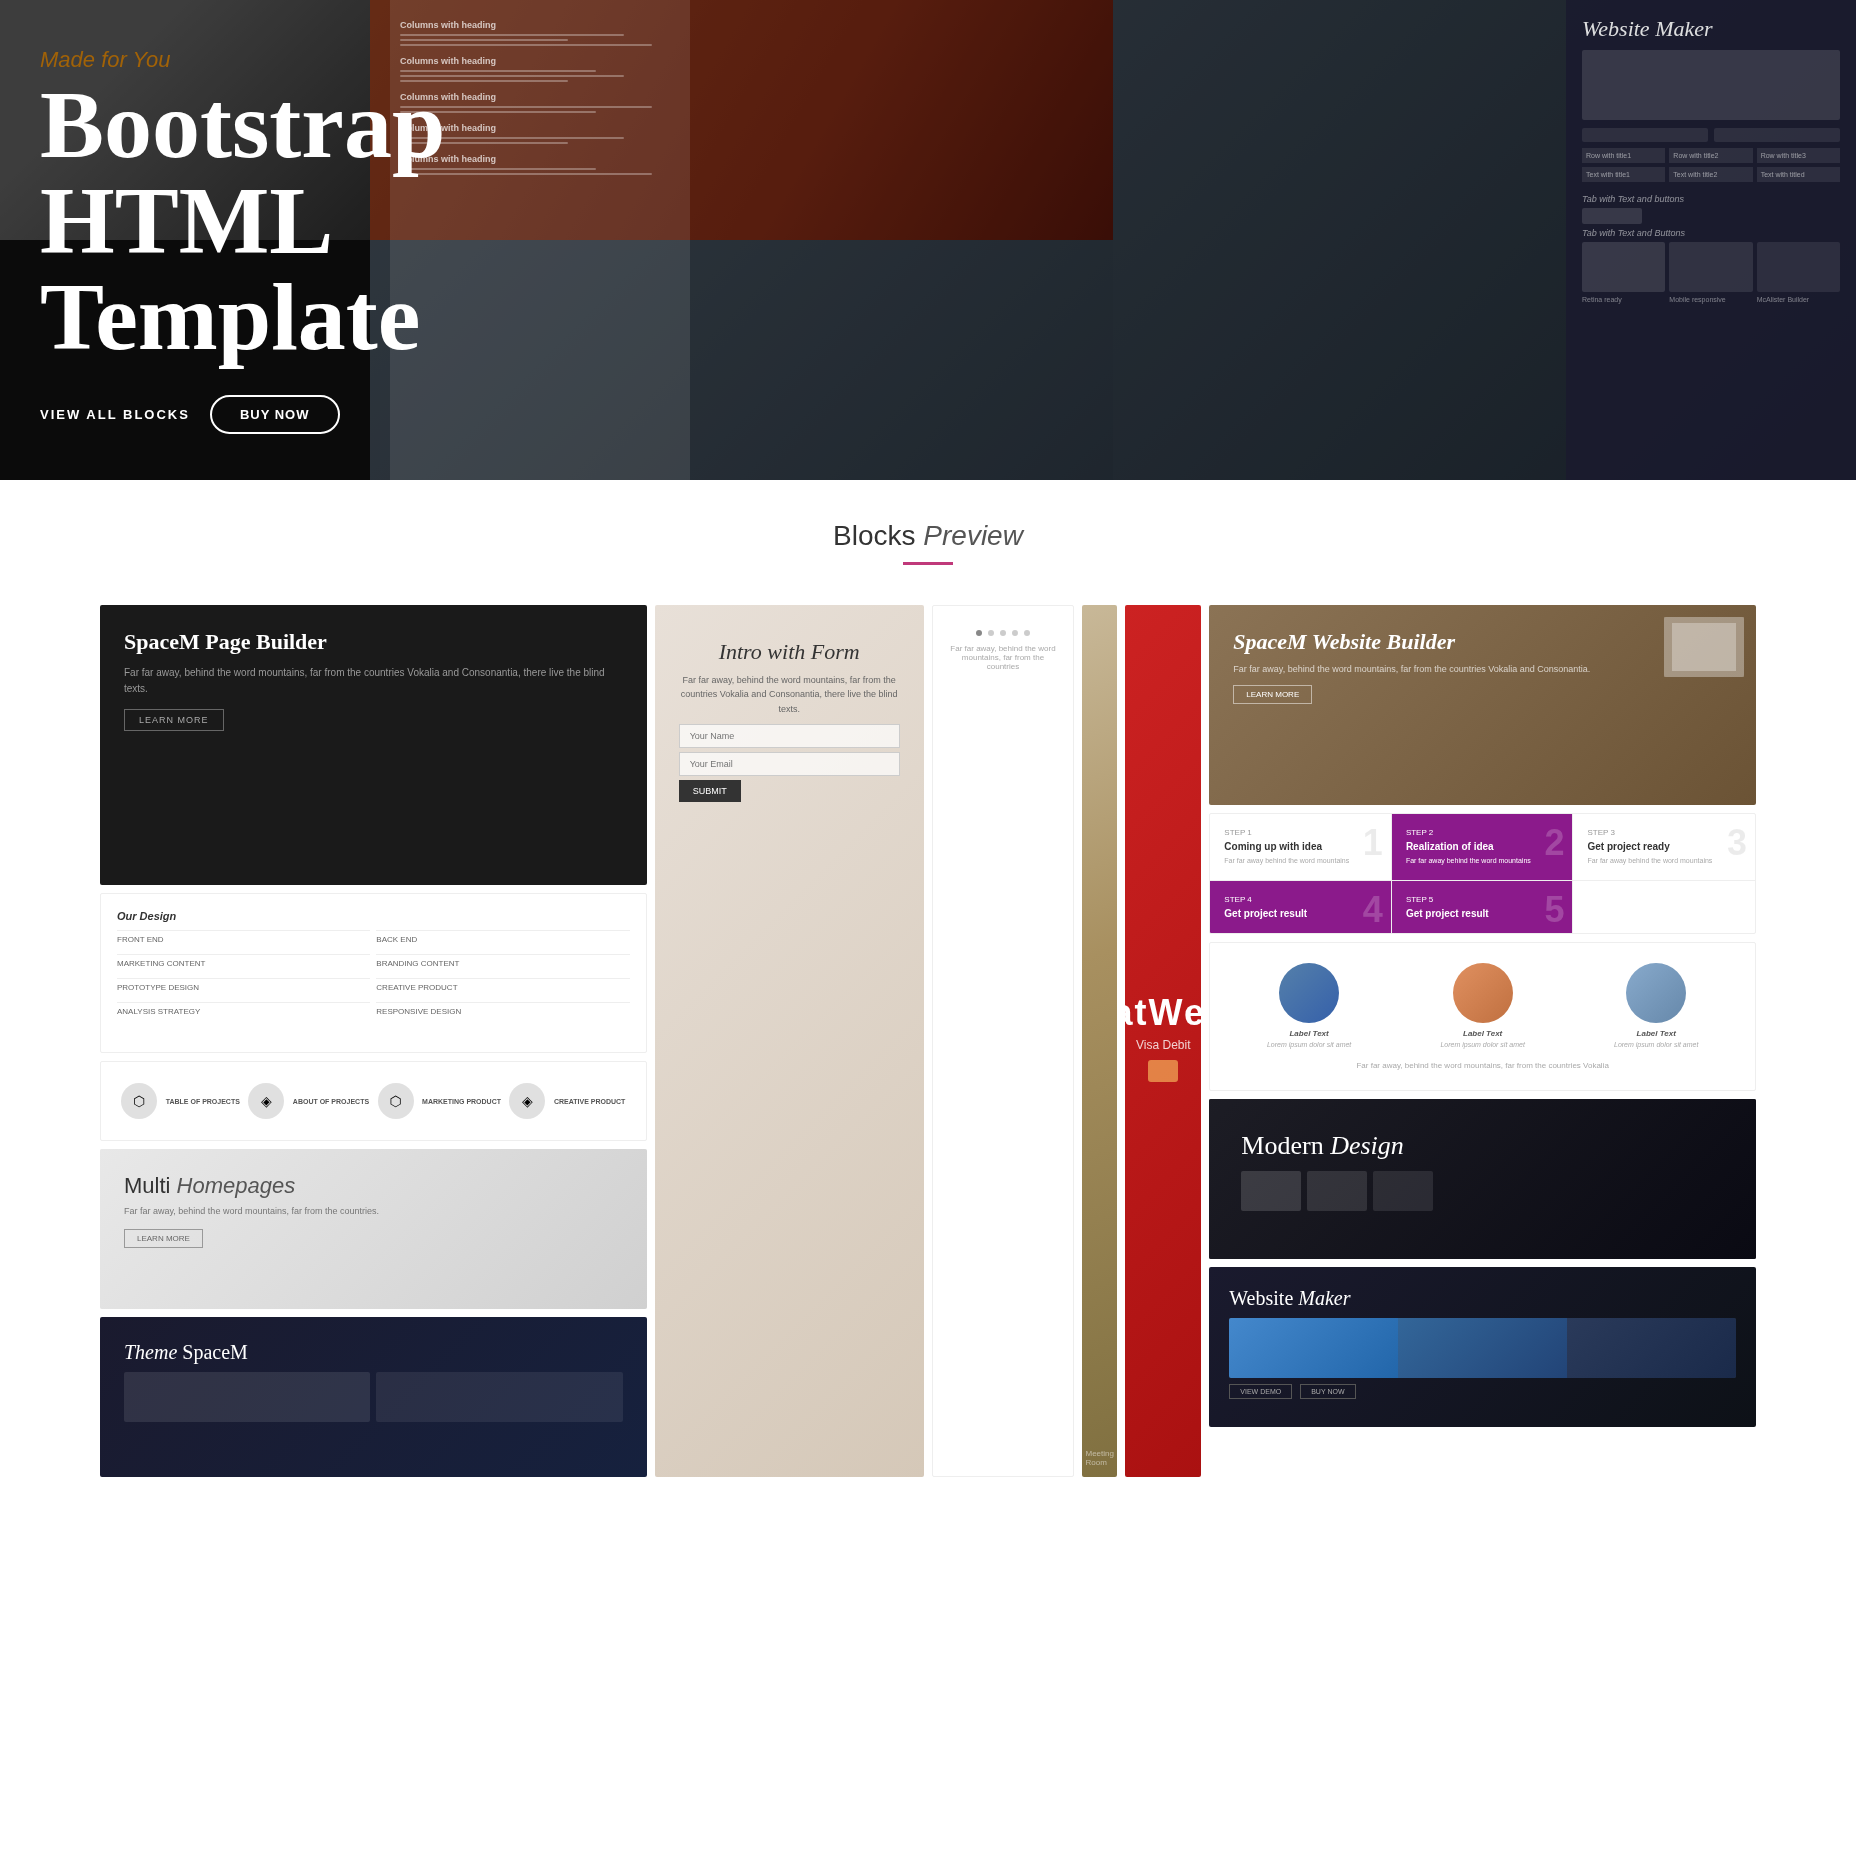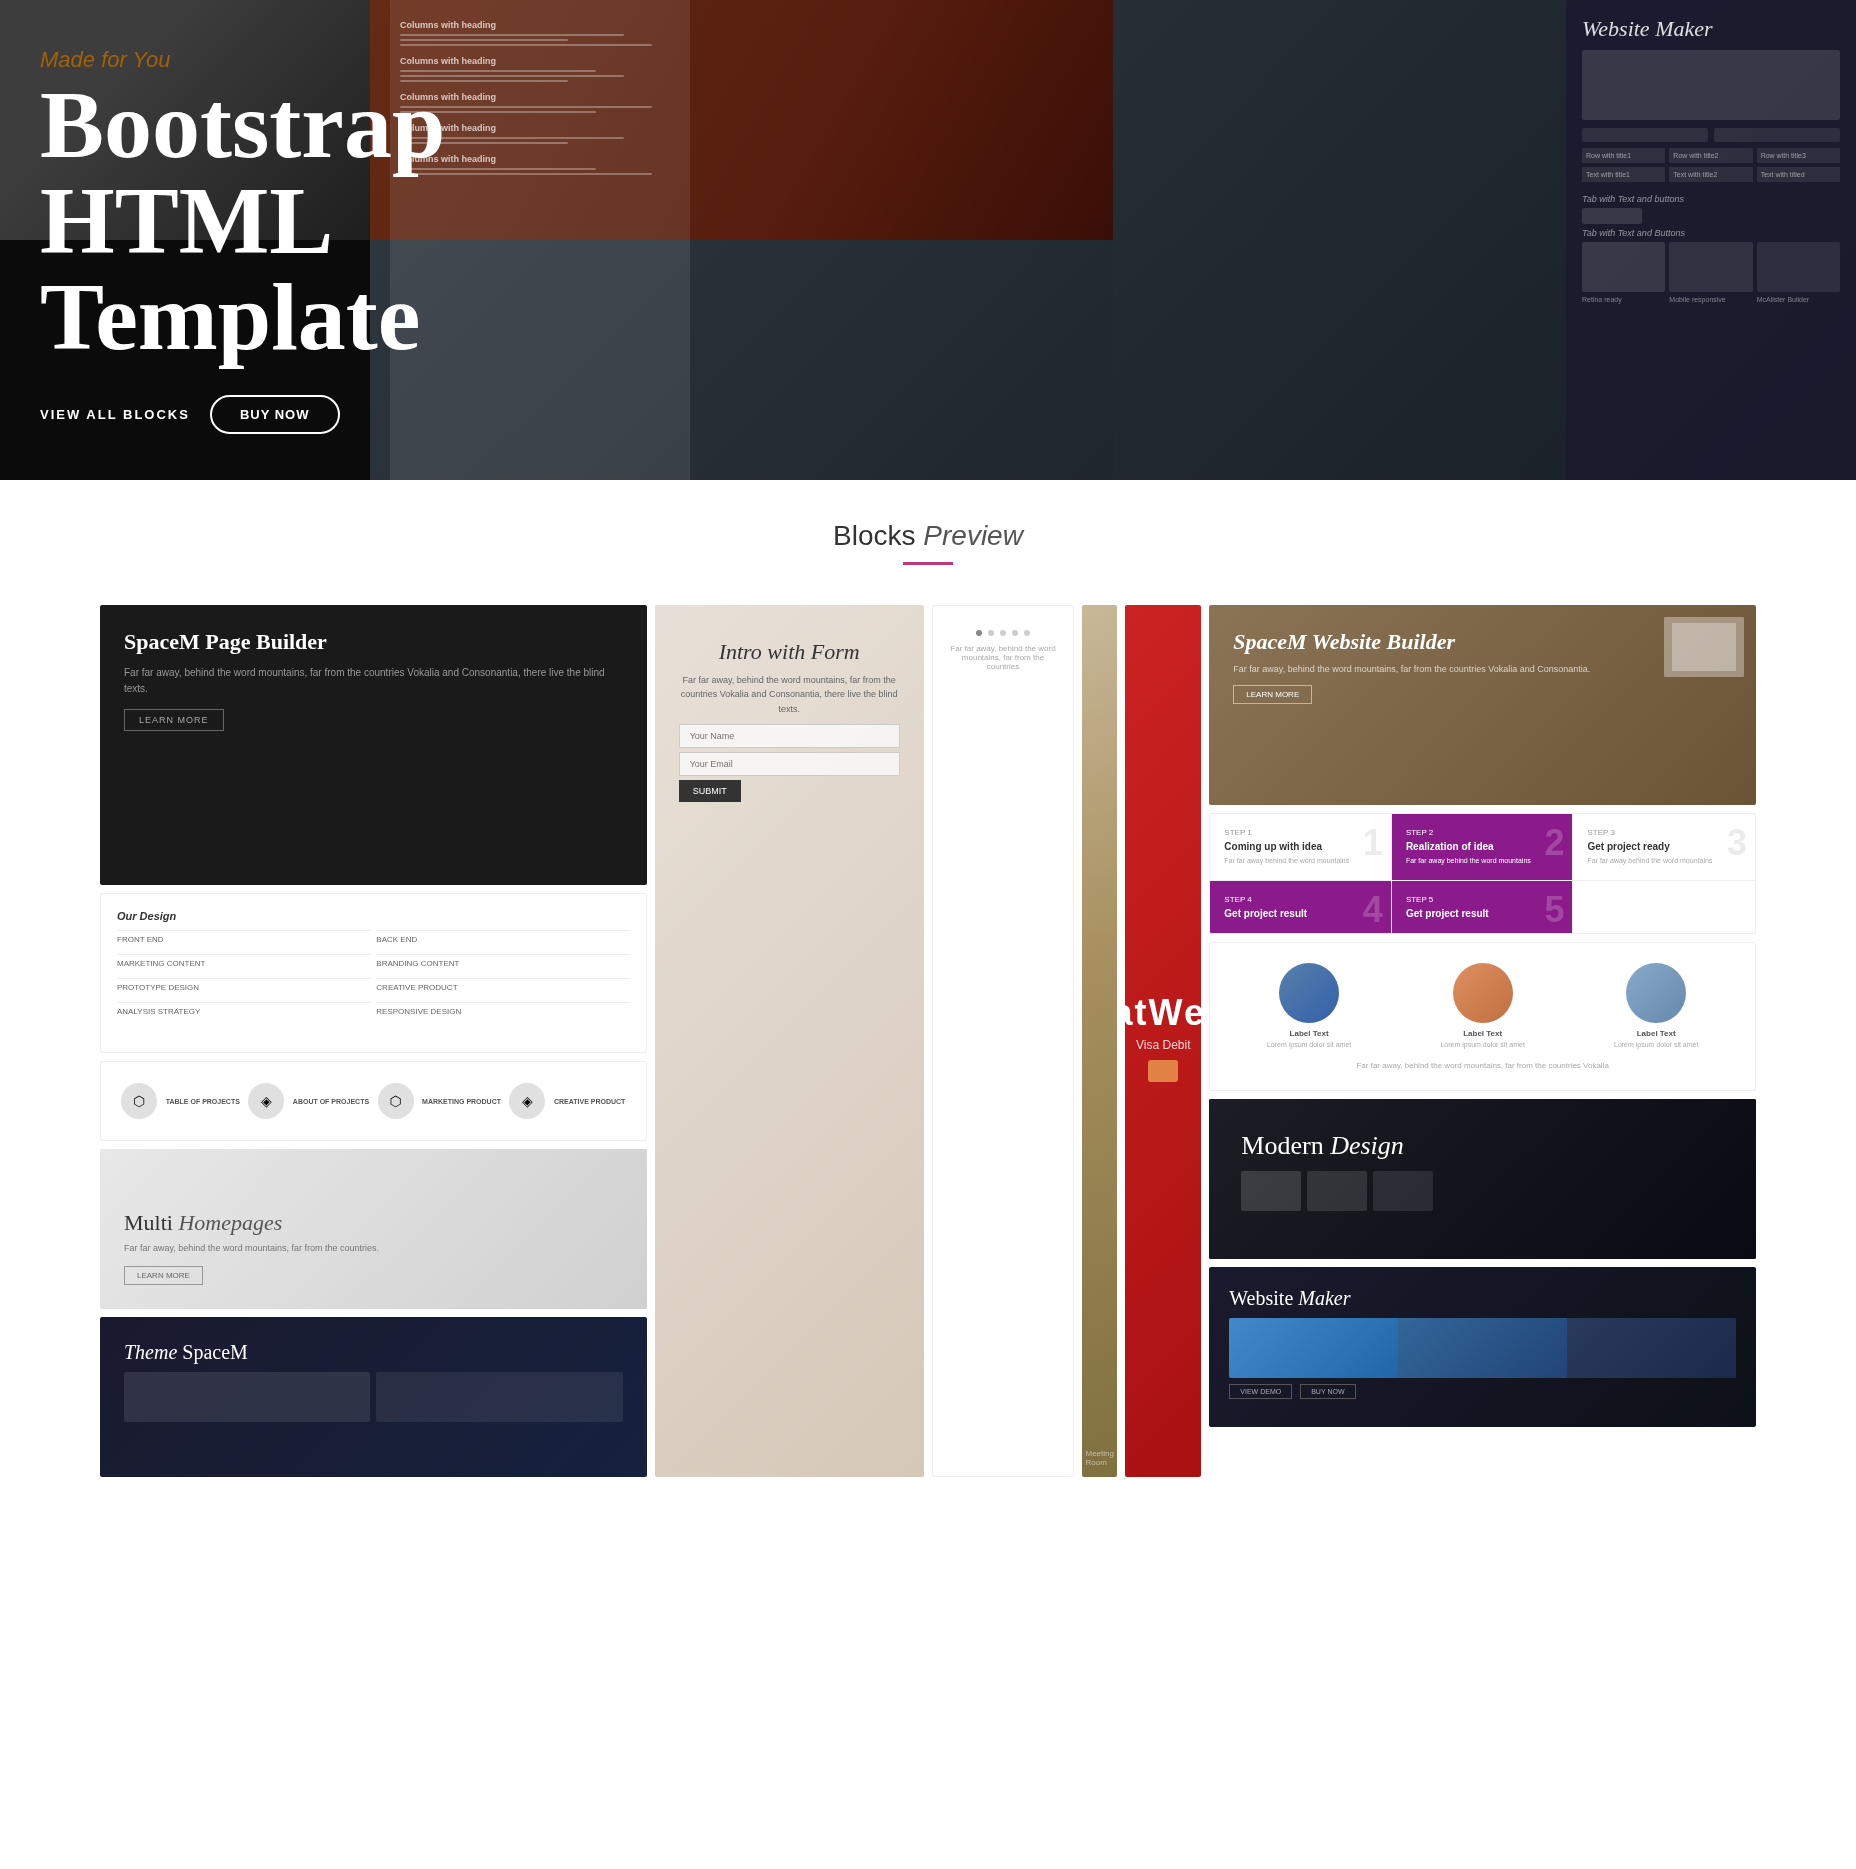--- a/index.html
+++ b/index.html
@@ -407,20 +407,21 @@
     .card-circles {
       background: #fff;
       border: 1px solid #eee;
       padding: 20px;
     }
 
     .circles-row {
       display: flex;
       gap: 16px;
       justify-content: space-around;
+      font-style: italic;
     }
 
     .circle-item {
       text-align: center;
     }
 
     .circle-img {
       width: 60px;
       height: 60px;
       border-radius: 50%;
@@ -457,23 +458,22 @@
     .card-multi-hp::before {
       content: '';
       position: absolute;
       inset: 0;
       background: linear-gradient(135deg, #e8e8e8 0%, #d0d0d0 100%);
     }
 
     .card-multi-hp .card-title {
       position: relative;
       font-size: 22px;
-      font-family: Liberation Serif, serif;
+      font-family: Liberation Sans, sans-serif;
       color: #333;
-      margin-top: 37px;
     }
 
     .card-multi-hp .card-title em {
       font-style: italic;
       color: #555;
     }
 
     .card-multi-hp .card-text {
       position: relative;
       font-size: 9px;

